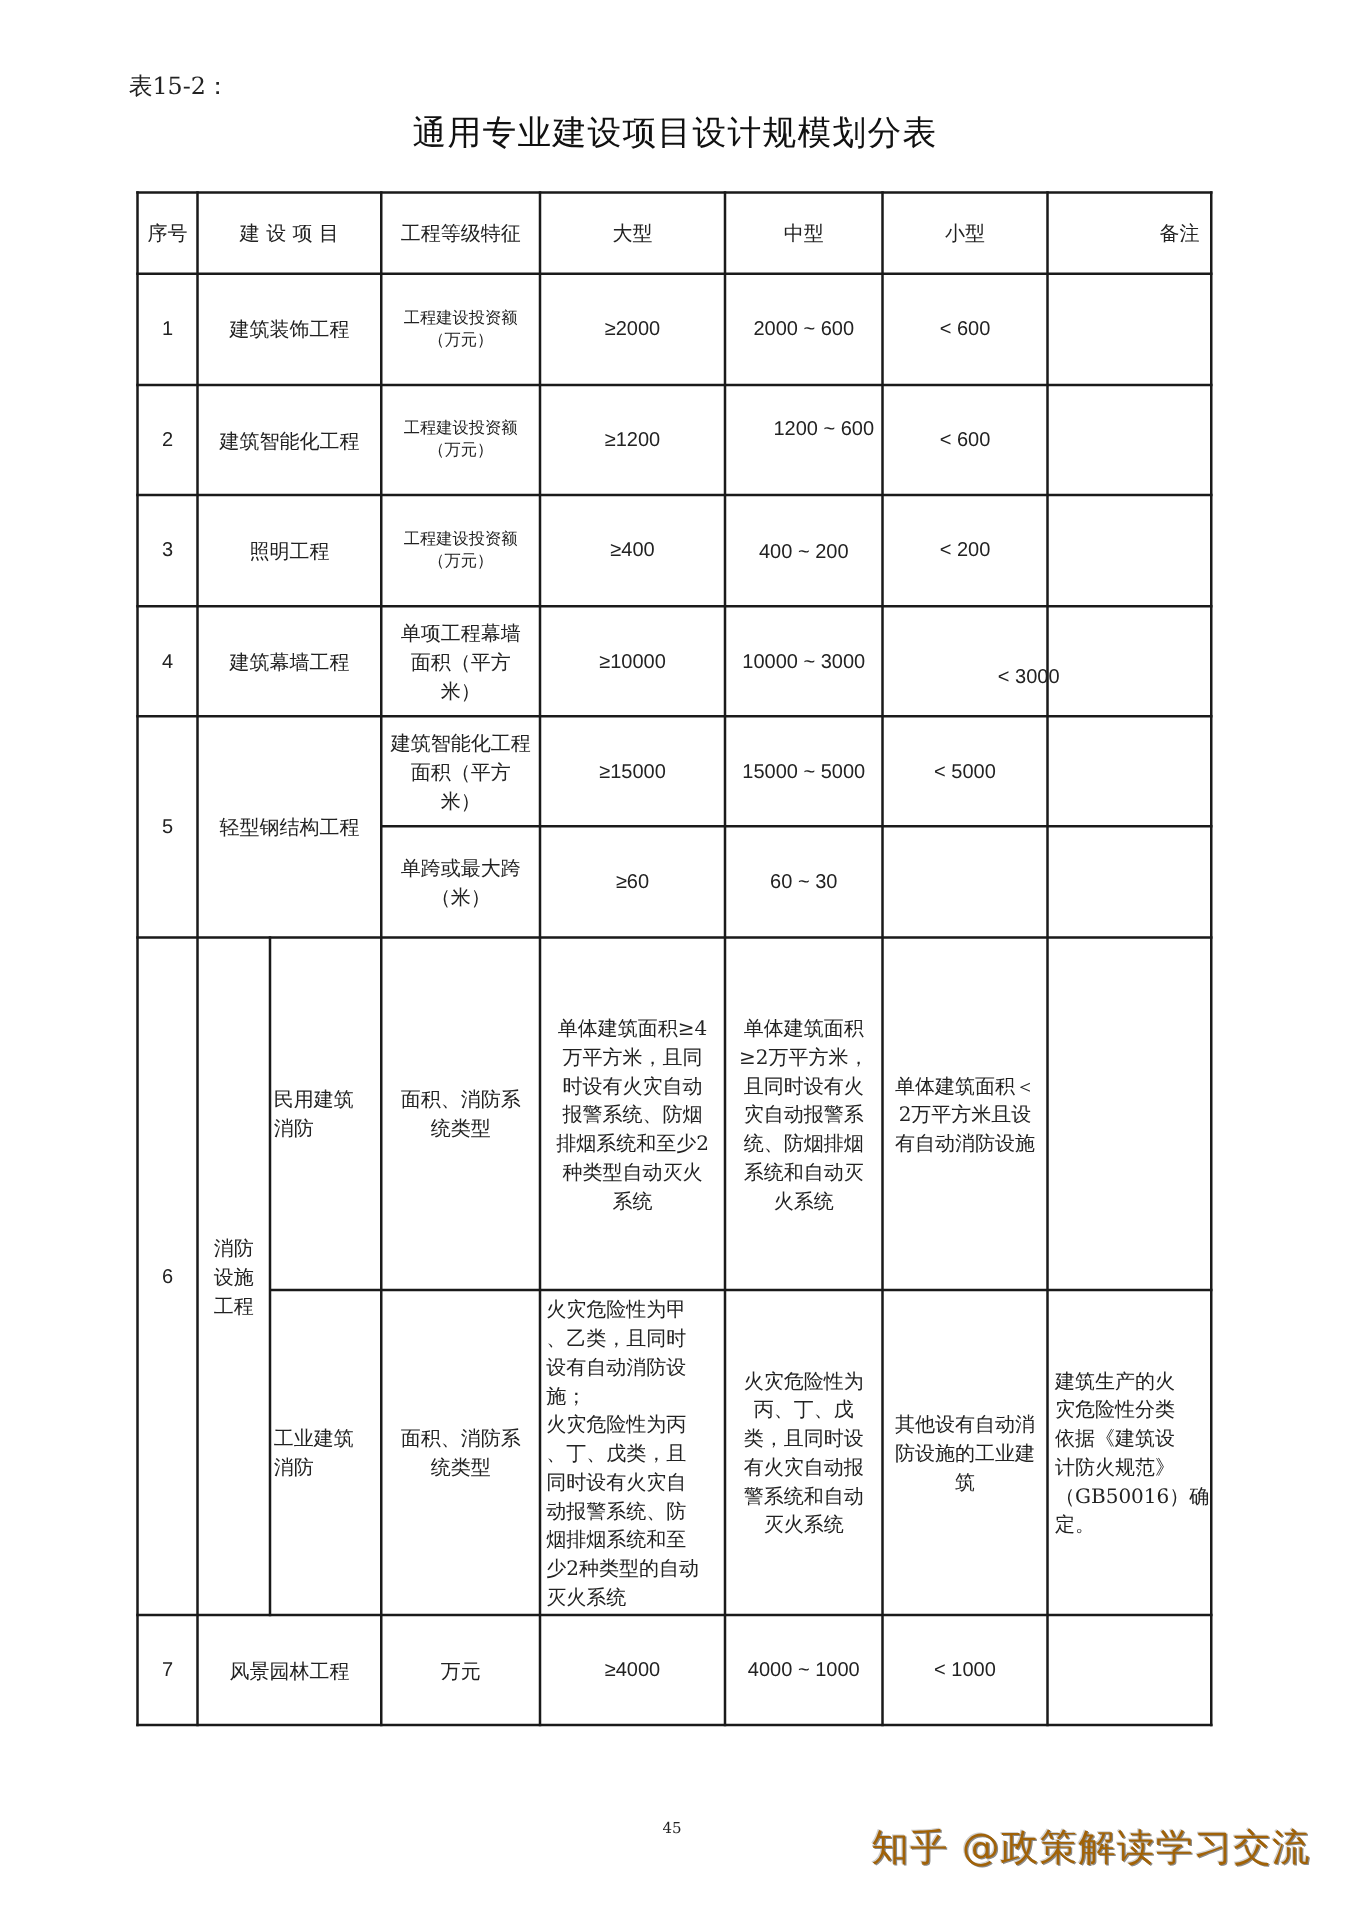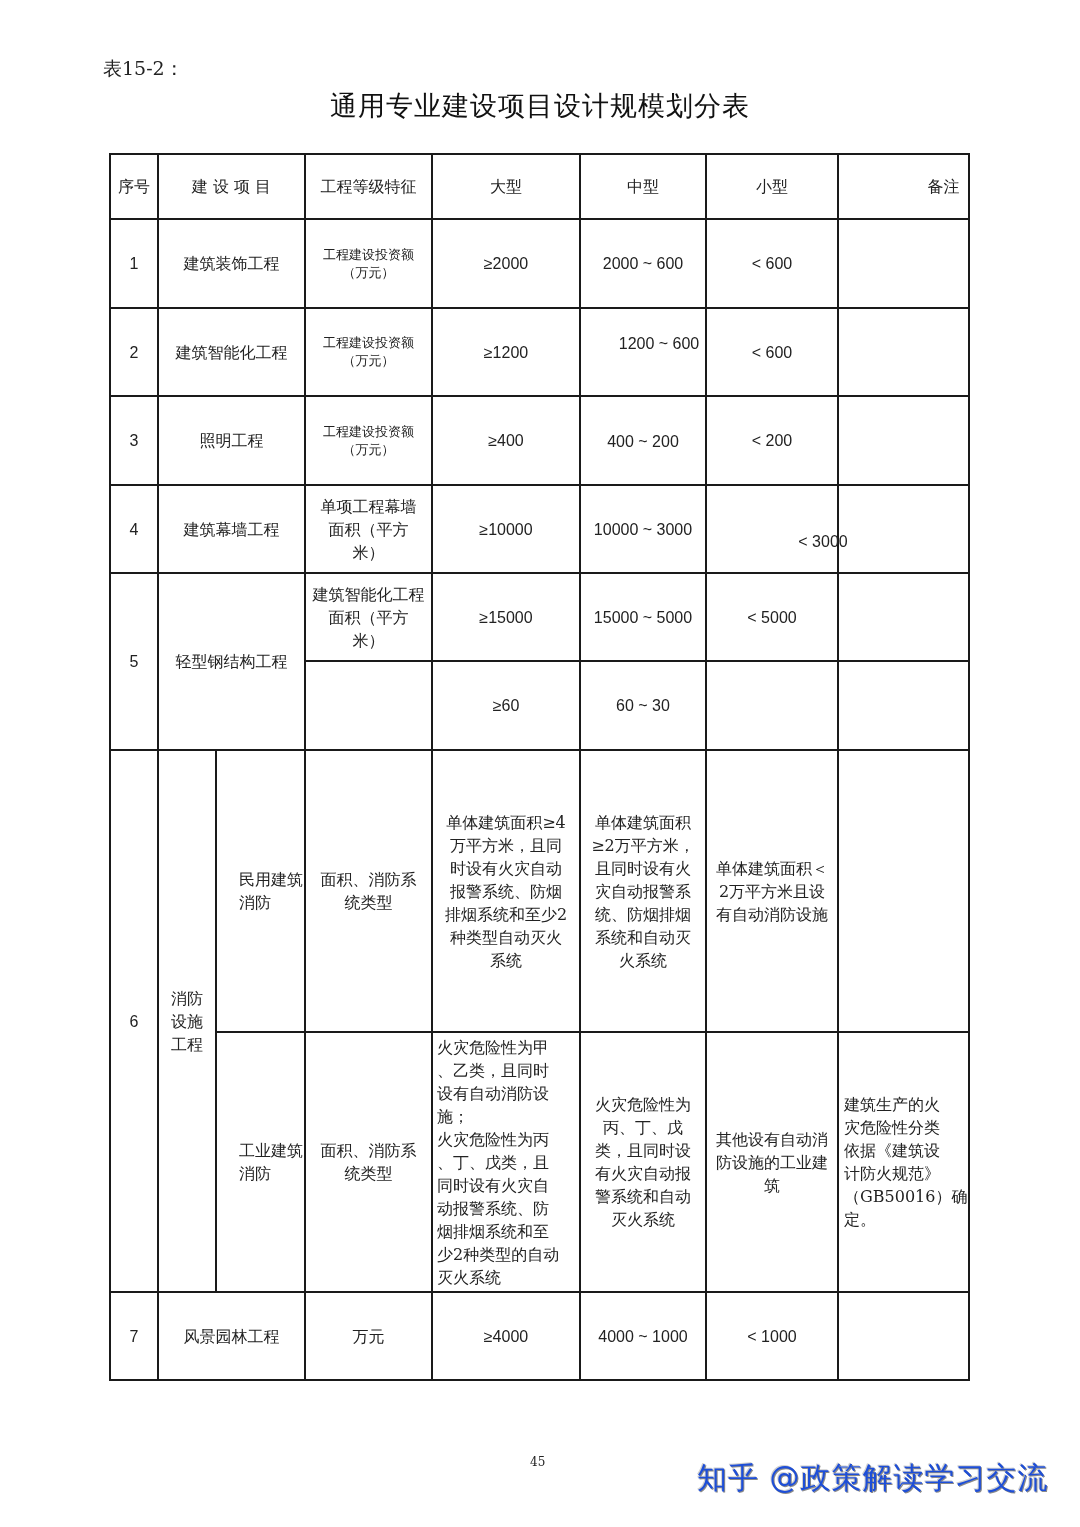--- a/index.html
+++ b/index.html
@@ -6,26 +6,26 @@
   body { width:1080px; height:1527px; position:relative; overflow:hidden;
          font-family:"DejaVu Serif","Liberation Serif",serif; color:#222; }
   .caption { position:absolute; left:103px; top:56px; font-size:19px; letter-spacing:0px; }
   .title { position:absolute; left:0; width:1080px; top:88px; text-align:center;
            font-family:"DejaVu Sans","Liberation Sans",sans-serif; font-size:27px; color:#111; letter-spacing:1px; }
   .tbl { position:absolute; left:0; top:0; width:1080px; height:1527px; }
   .line-h { position:absolute; height:2px; background:#1a1a1a; }
   .line-v { position:absolute; width:2px; background:#1a1a1a; }
   .cell { position:absolute; display:flex; align-items:center; justify-content:center;
           text-align:center; box-sizing:border-box; font-size:16px; line-height:23px; }
-  .cell.left { justify-content:flex-start; text-align:left; padding-left:22px; }
+  .cell.left { justify-content:flex-start; text-align:left; padding-left:2px; }
   .cell.small { font-size:13px; line-height:18px; }
   .num { font-family:"Liberation Sans","DejaVu Sans",sans-serif; font-size:16px; }
   .txt { white-space:pre-line; }
   .pageno { position:absolute; left:530px; top:1455px; font-size:12px; }
-  .watermark { position:absolute; left:697px; top:1458px; font-size:30px; color:#1d4ed8;
+  .watermark { position:absolute; left:697px; top:1458px; font-size:30px; color:#a16207;
                font-family:"DejaVu Sans","Liberation Sans",sans-serif;
                text-shadow: 1px 1px 0 #8a8a8a, -1px -1px 0 #d0d0d0; letter-spacing:1px; }
 </style>
 </head>
 <body>
 
 <div class="caption">表15-2：</div>
 <div class="title">通用专业建设项目设计规模划分表</div>
 
 <div class="tbl">
@@ -94,20 +94,22 @@
   <div class="cell num" style="left:714px;top:486px;width:130px;height:110px;margin-left:44px;">&lt; 3000</div>
 
   <div class="cell num" style="left:111px;top:574px;width:46px;height:175px;">5</div>
   <div class="cell" style="left:159px;top:574px;width:145px;height:175px;">轻型钢结构工程</div>
   <div class="cell txt" style="left:306px;top:574px;width:125px;height:86px;">建筑智能化工程
 面积（平方
 米）</div>
   <div class="cell num" style="left:433px;top:574px;width:146px;height:86px;">≥15000</div>
   <div class="cell num" style="left:581px;top:574px;width:124px;height:86px;">15000 ~ 5000</div>
   <div class="cell num" style="left:707px;top:574px;width:130px;height:86px;">&lt; 5000</div>
+  <div class="cell txt" style="left:306px;top:662px;width:125px;height:87px;">单跨或最大跨
+（米）</div>
   <div class="cell num" style="left:433px;top:662px;width:146px;height:87px;">≥60</div>
   <div class="cell num" style="left:581px;top:662px;width:124px;height:87px;">60 ~ 30</div>
 
   <div class="cell num" style="left:111px;top:751px;width:46px;height:540px;">6</div>
   <div class="cell txt" style="left:159px;top:751px;width:56px;height:540px;">消防
 设施
 工程</div>
 
   <div class="cell left txt" style="left:217px;top:751px;width:87px;height:280px;">民用建筑
 消防</div>

